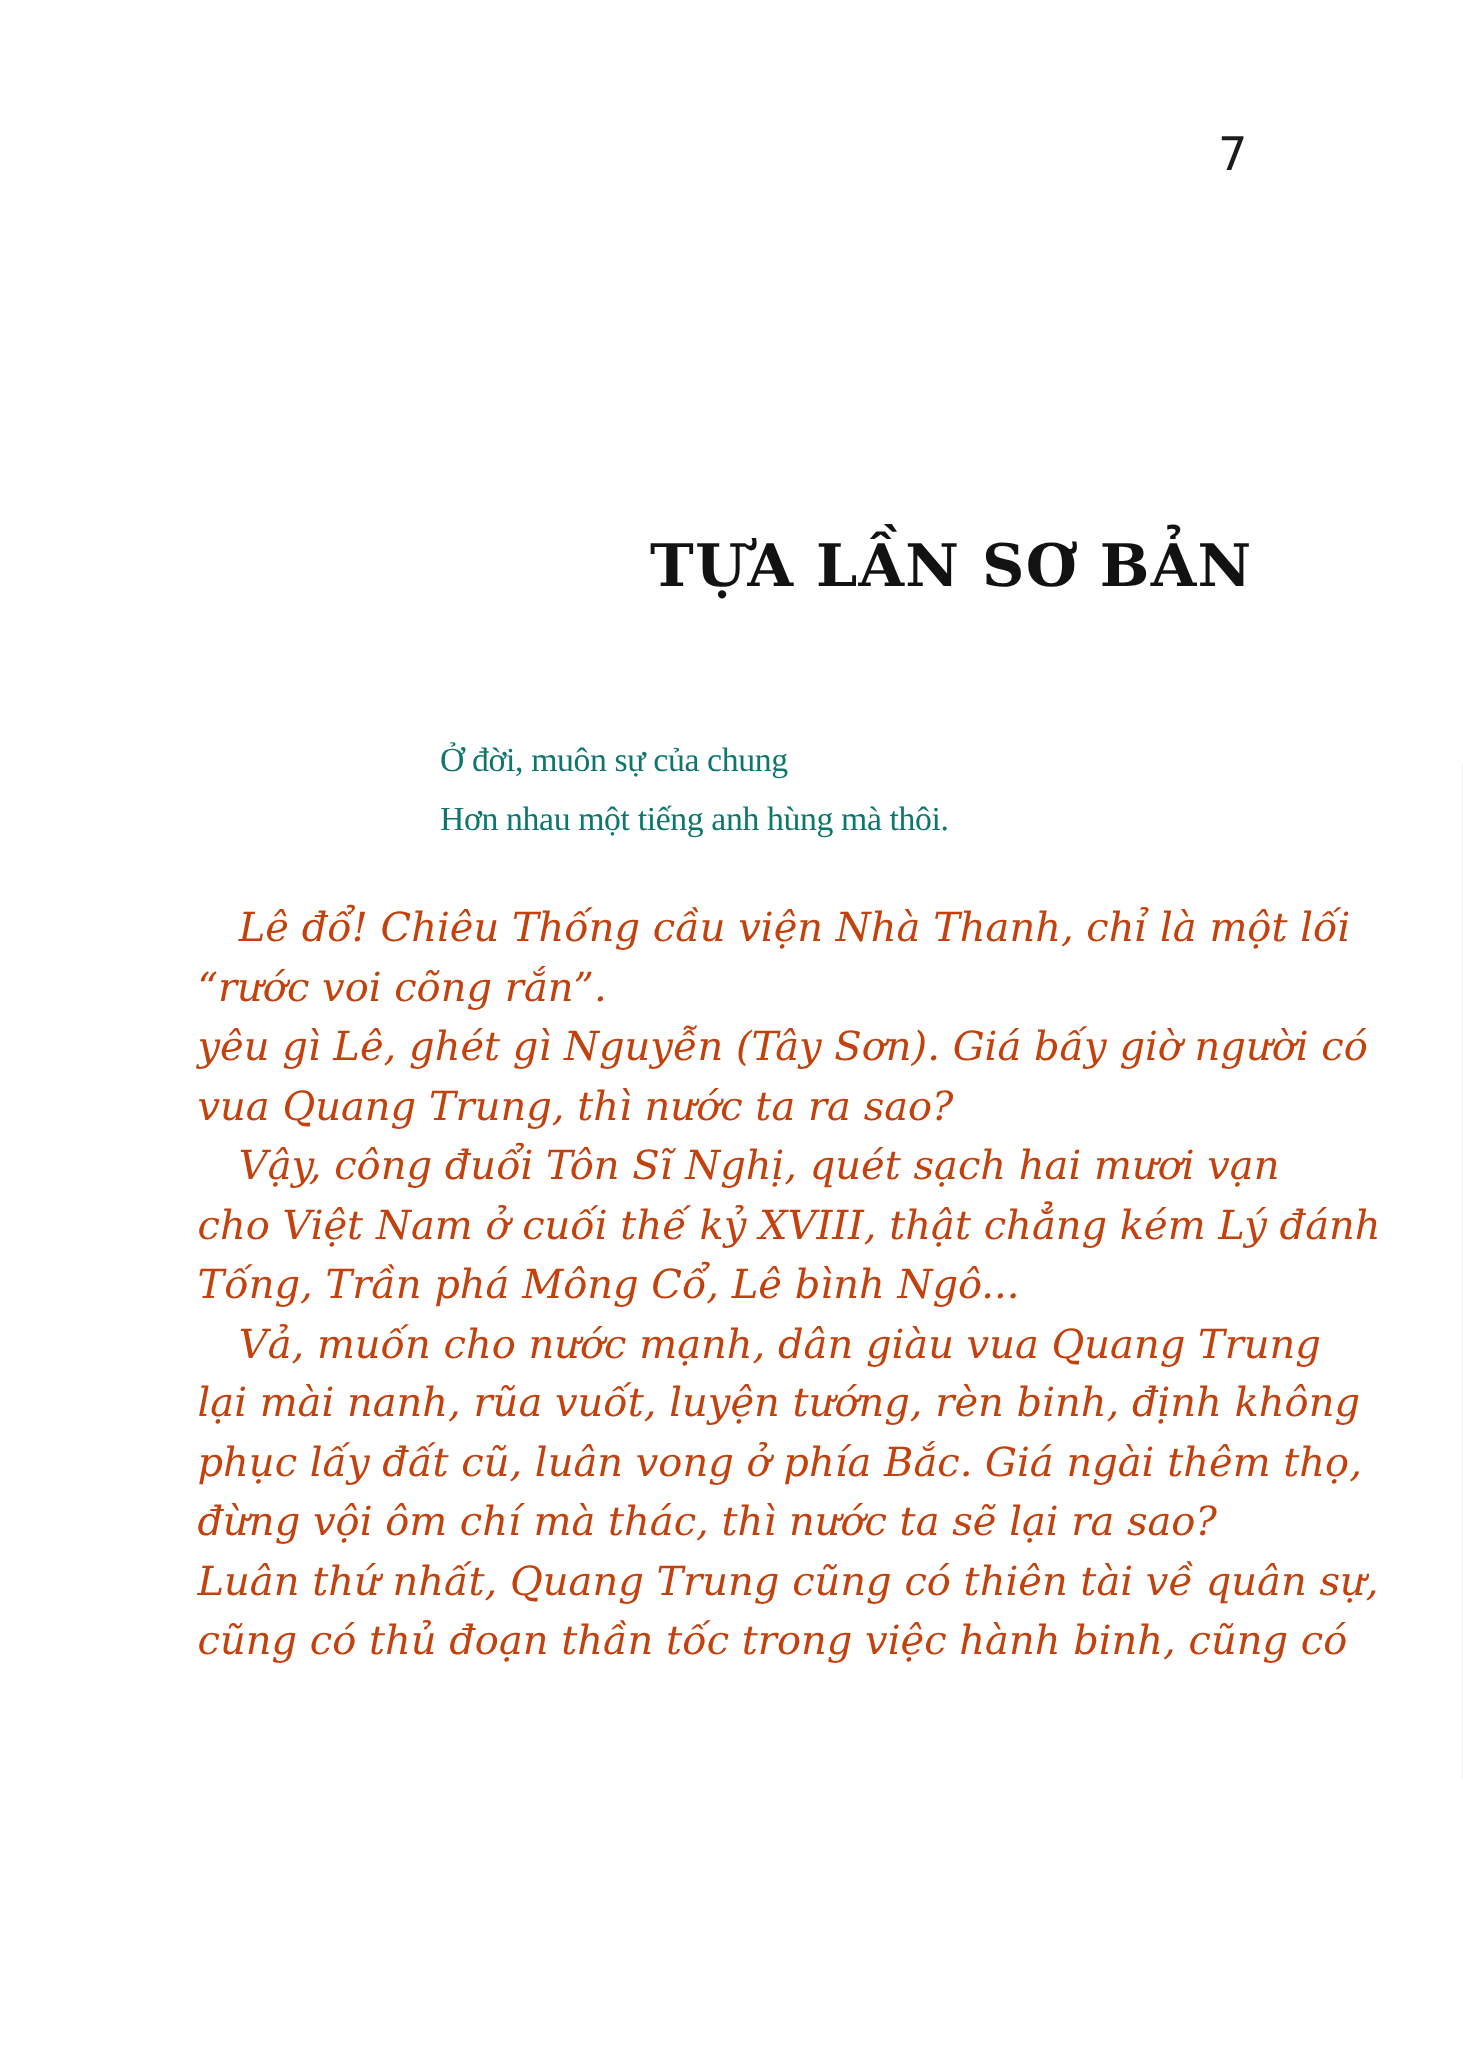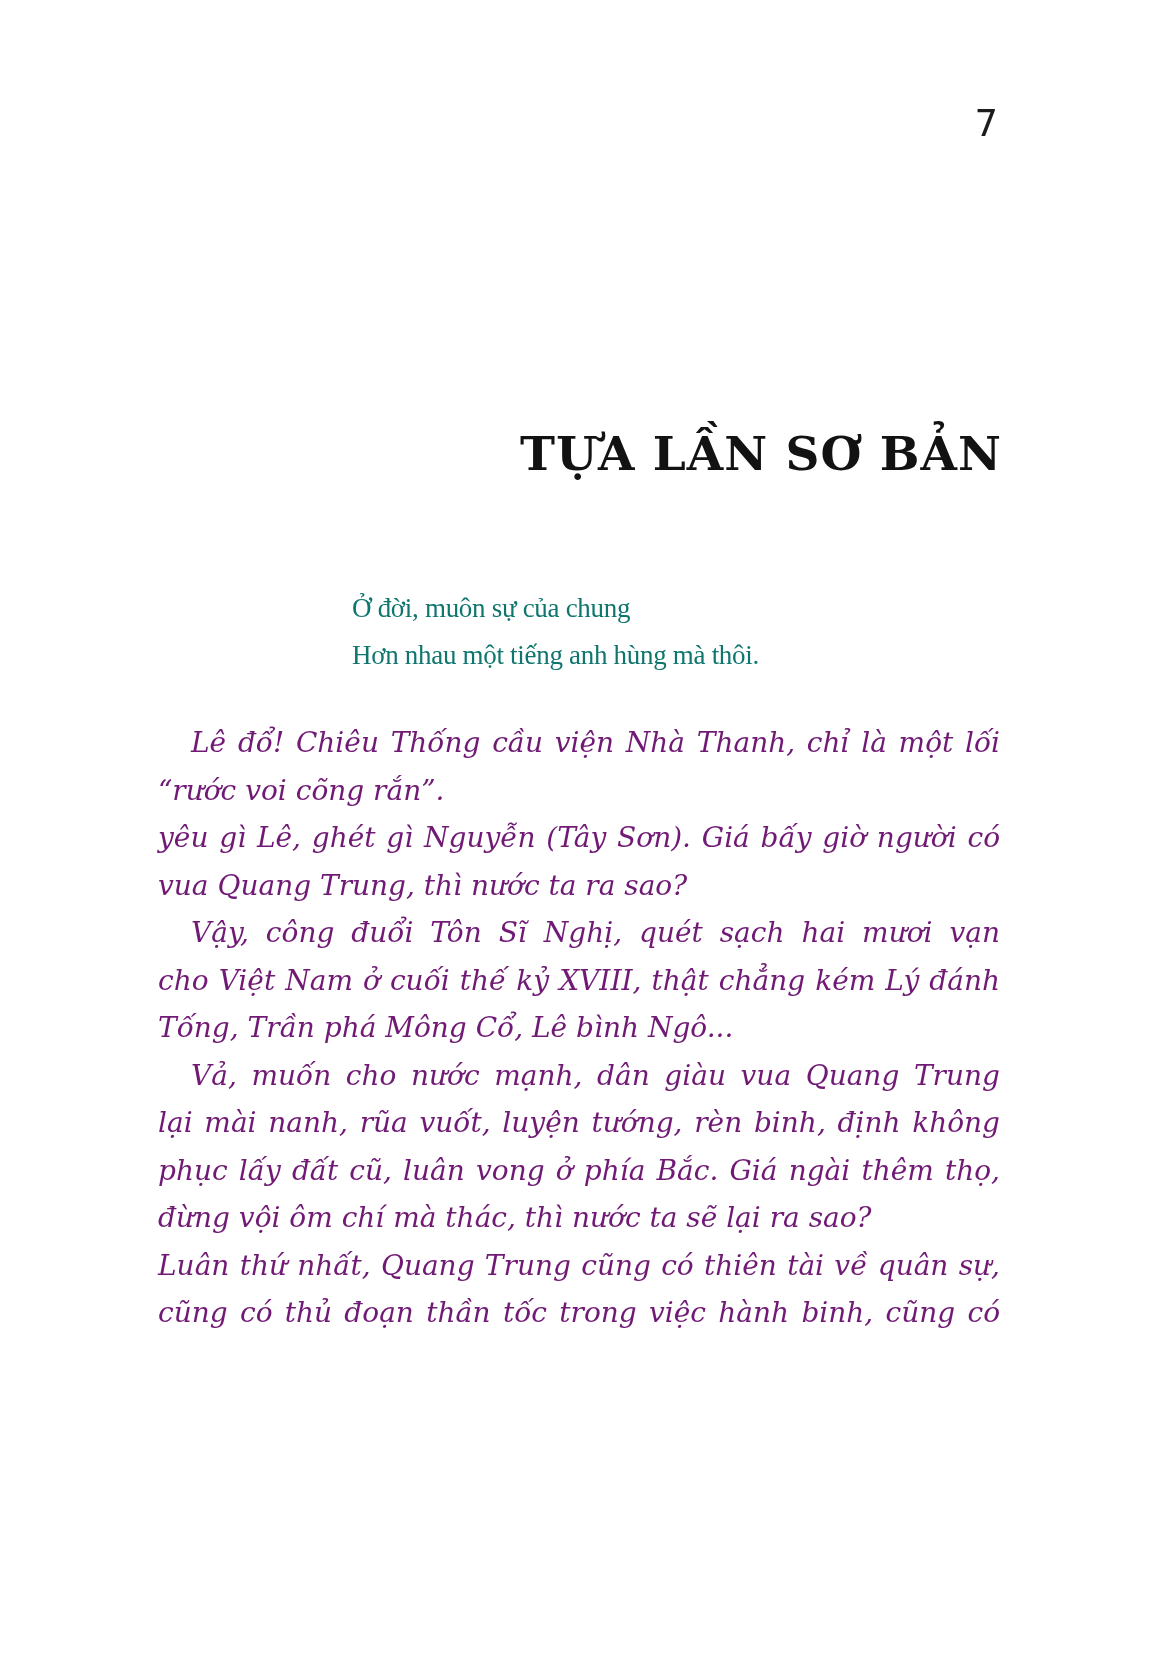--- a/index.html
+++ b/index.html
@@ -47,23 +47,23 @@
     letter-spacing: -0.3px;
     margin-top: 33px;
   }
   .body-text {
     position: absolute;
     top: 719px;
     left: 158px;
     width: 842px;
     font-family: "DejaVu Serif", "Liberation Serif", serif;
     font-style: italic;
-    font-size: 28px;
+    font-size: 32px;
     line-height: 47.5px;
-    color: #701a75;
+    color: #c2410c;
   }
   .paragraph { margin: 0; }
   .line {
     text-align: justify;
     text-align-last: justify;
     white-space: nowrap;
   }
   .line.last { text-align-last: left; }
   .line.first { text-indent: 33px; }
 </style>

